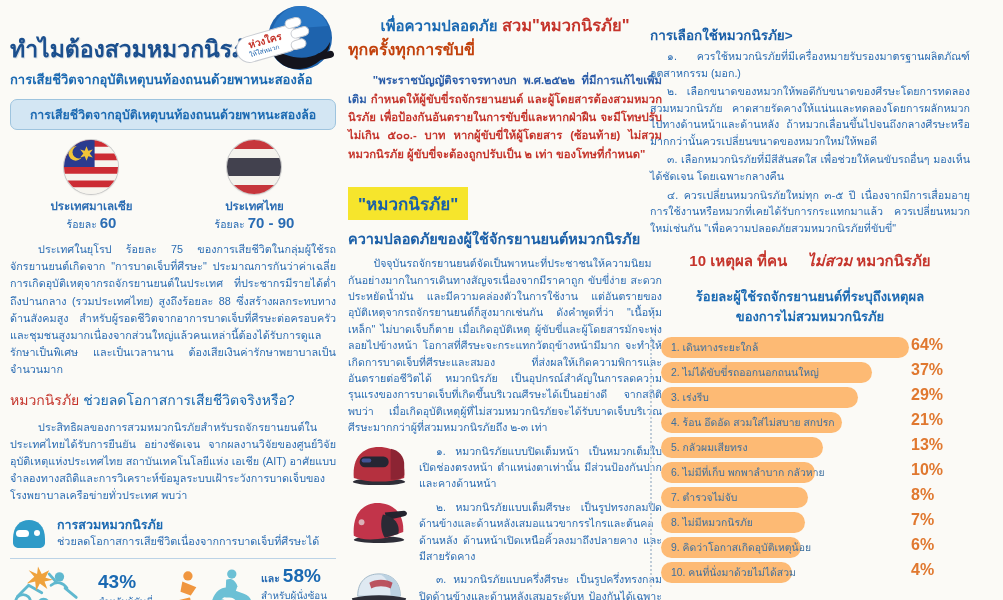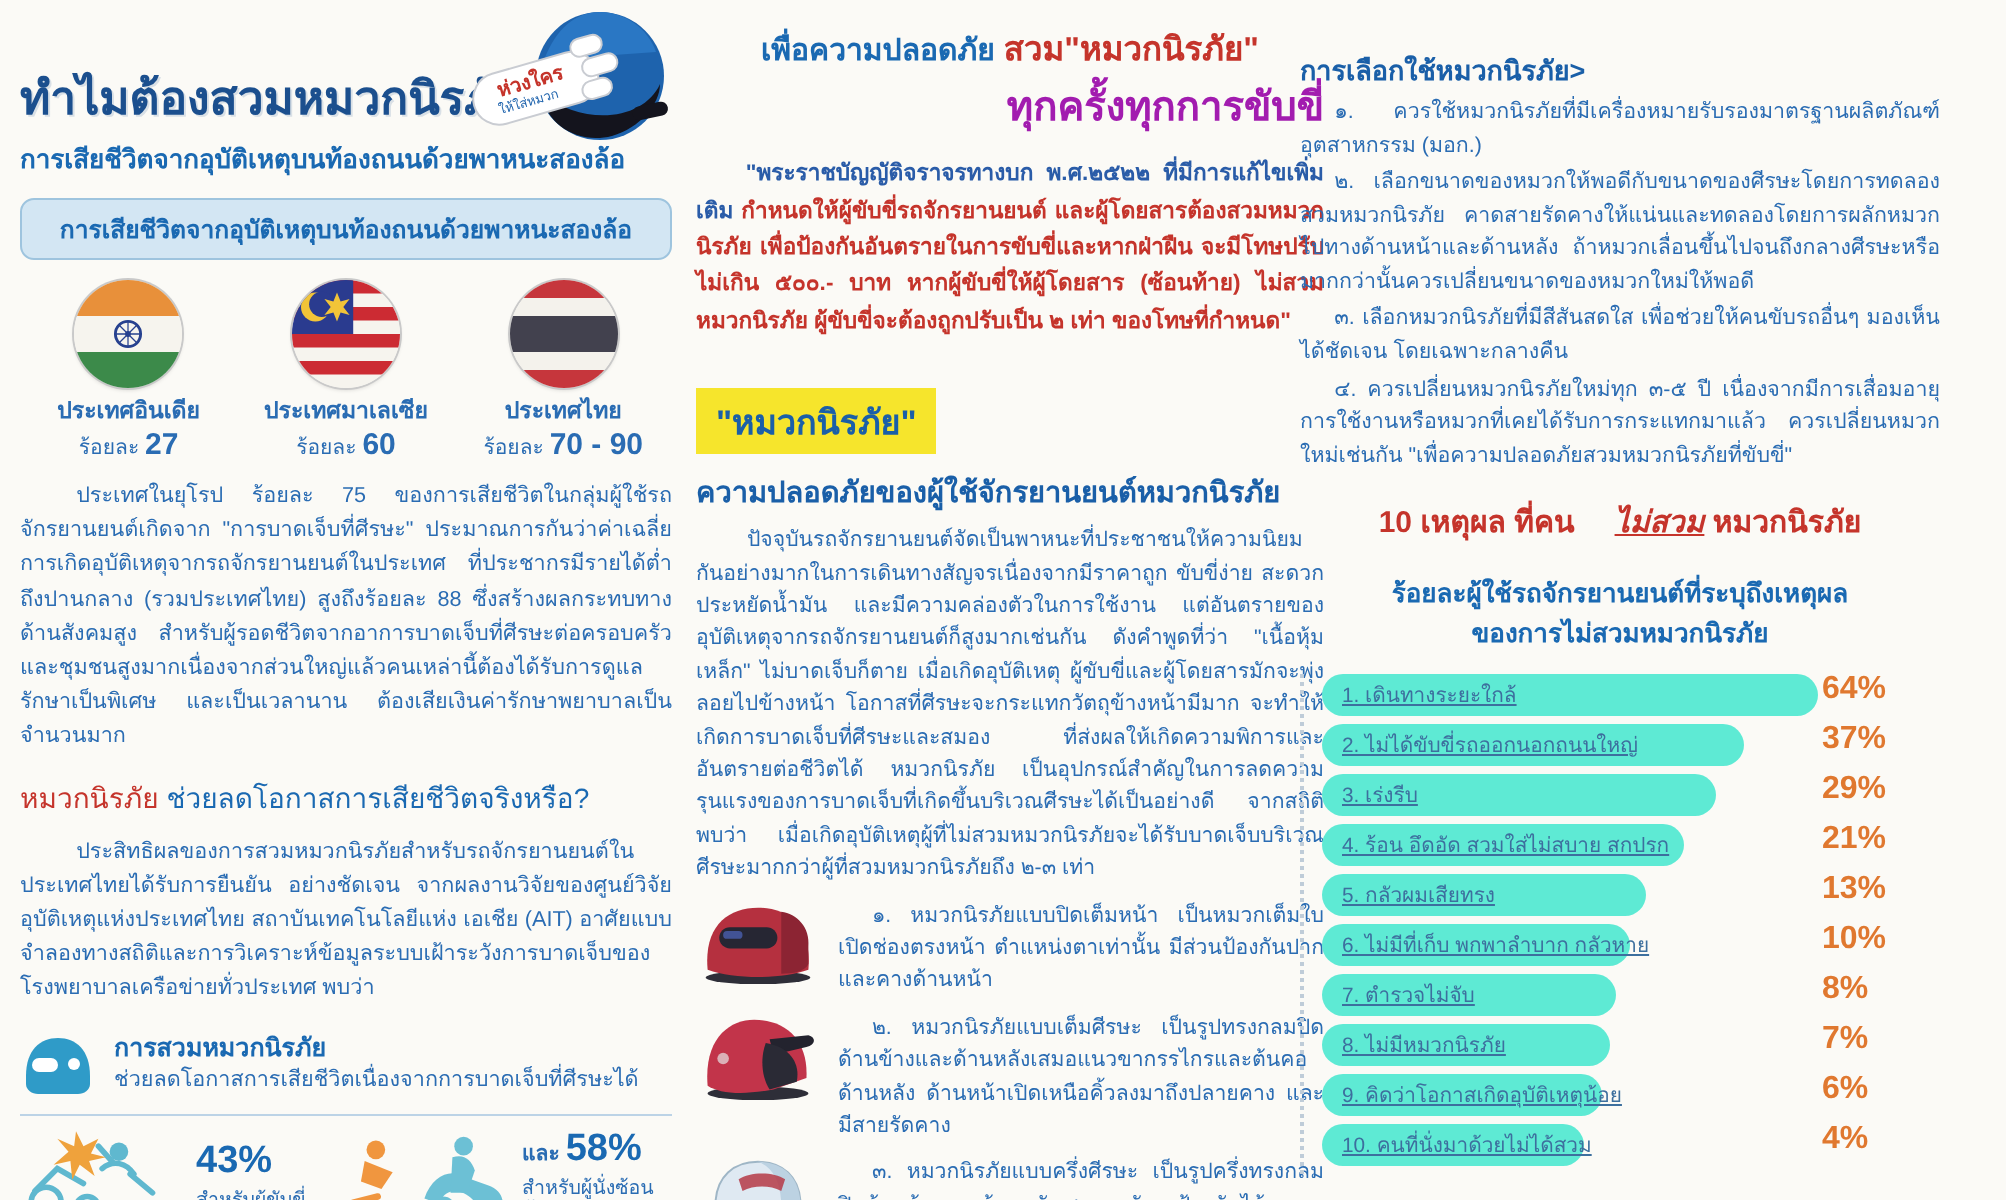--- a/index.html
+++ b/index.html
@@ -49,46 +49,46 @@
   .stat svg{width:84px;height:50px;flex:none;}
   .stat-txt{line-height:1.2;}
   .stat-val{font-size:19px;font-weight:bold;color:#1a69b2;}
   .stat-pre{font-size:10.5px;font-weight:bold;color:#2a6cb3;margin-right:3px;}
   .stat-lbl{font-size:9.8px;color:#2a6cb3;margin-top:2px;}
 
   
   .mid-title{text-align:center;line-height:1.4;margin-top:14px;}
   .mt-blue{font-size:15px;font-weight:bold;color:#1a69b2;}
   .mt-red{font-size:16.5px;font-weight:bold;color:#c5342b;}
-  .mt-l2{font-size:20px;font-weight:bold;color:#a21caf;text-align:right;}
+  .mt-l2{font-size:16px;font-weight:bold;color:#c2410c;text-align:left;}
   .law{margin-top:9px;font-size:11.3px;line-height:1.62;text-indent:2.2em;text-align:justify;}
   .law .lead{color:#2a5ca8;font-weight:bold;}
   .law .rest{color:#c5342b;font-weight:bold;}
   .hl{display:inline-block;background:#f6e52c;color:#1a5fa8;font-weight:bold;
     font-size:17px;padding:3px 10px;margin-top:13px;}
   .mh2{font-size:14.5px;font-weight:bold;color:#1a5fa8;margin-top:7px;}
   .safety-p{font-size:10.6px;color:#2a6cb3;line-height:1.55;text-align:justify;
     text-indent:2.4em;margin:5px 0 0;}
   .type-row{display:flex;gap:9px;margin-top:7px;align-items:flex-start;}
   .helmet{width:62px;flex:none;}
   .helmet svg{width:62px;display:block;}
   .type-text{font-size:10.6px;color:#2a6cb3;line-height:1.55;text-align:justify;text-indent:1.6em;}
 
   
   .rh{font-size:13.5px;font-weight:bold;color:#1a5fa8;margin-top:24px;}
   .choose p{font-size:10.7px;color:#2a6cb3;line-height:1.55;text-indent:1.6em;
     text-align:justify;margin:2px 0 0;}
   .reasons{margin-top:13px;}
   .r-title{text-align:center;color:#c5342b;font-weight:bold;font-size:15px;}
-  .r-title .nosw{text-decoration:underline;font-style:italic;padding-left:20px;}
+  .r-title .nosw{font-style:italic;padding-left:20px;}
   .r-sub{text-align:center;color:#1a69b2;font-weight:bold;font-size:13px;line-height:1.5;margin-top:14px;}
   .r-rows{margin-top:11px;border-left:2px dotted #bfccd8;padding-left:9px;}
   .r-row{position:relative;height:25px;}
-  .pill{height:21px;background:#5eead4;border-radius:11px;display:flex;align-items:center;
-    padding:0 10px;font-size:10.4px;color:#3d6f9e;white-space:nowrap;box-sizing:border-box;text-decoration:underline;}
+  .pill{height:21px;background:#fdba74;border-radius:11px;display:flex;align-items:center;
+    padding:0 10px;font-size:10.4px;color:#3d6f9e;white-space:nowrap;box-sizing:border-box;}
   .pct{position:absolute;left:250px;top:-1px;font-size:16px;font-weight:bold;color:#e0782f;}
 </style>
 </head>
 <body>
 
 <div class="col col-left">
   <div class="header">
     <div class="badge">
       <svg viewBox="0 0 110 82">
         <circle cx="68" cy="38" r="32" fill="#1e63ad"></circle>
@@ -105,34 +105,20 @@
       <span class="badge-t1">ห่วงใคร</span>
       <span class="badge-t2">ให้ใส่หมวก</span>
     </div>
     <div class="title1">ทำไมต้องสวมหมวกนิรภัย</div>
     <div class="subtitle1">การเสียชีวิตจากอุบัติเหตุบนท้องถนนด้วยพาหนะสองล้อ</div>
   </div>
 
   <div class="banner">การเสียชีวิตจากอุบัติเหตุบนท้องถนนด้วยพาหนะสองล้อ</div>
 
   <div class="flags">
-    <div class="flag-item">
-      <div class="flag-circle">
-        <svg viewBox="0 0 60 60">
-          <rect width="60" height="20" fill="#e8903a"></rect>
-          <rect y="20" width="60" height="20" fill="#f6f4ee"></rect>
-          <rect y="40" width="60" height="20" fill="#3c8a4a"></rect>
-          <circle cx="30" cy="30" r="7" fill="none" stroke="#27418f" stroke-width="1.6"></circle>
-          <circle cx="30" cy="30" r="1.6" fill="#27418f"></circle>
-          <path d="M30 23 L30 37 M23 30 L37 30 M25 25 L35 35 M35 25 L25 35" stroke="#27418f" stroke-width="0.7"></path>
-        </svg>
-      </div>
-      <div class="country-name">ประเทศอินเดีย</div>
-      <div class="country-val"><span>ร้อยละ</span> <b>27</b></div>
-    </div>
     <div class="flag-item">
       <div class="flag-circle">
         <svg viewBox="0 0 60 60">
           <rect width="60" height="60" fill="#f6f4ee"></rect>
           <rect y="0" width="60" height="7.5" fill="#cc2b33"></rect>
           <rect y="15" width="60" height="7.5" fill="#cc2b33"></rect>
           <rect y="30" width="60" height="7.5" fill="#cc2b33"></rect>
           <rect y="45" width="60" height="7.5" fill="#cc2b33"></rect>
           <rect width="34" height="30" fill="#2a3b8f"></rect>
           <circle cx="13" cy="15" r="8" fill="#f2c438"></circle>

